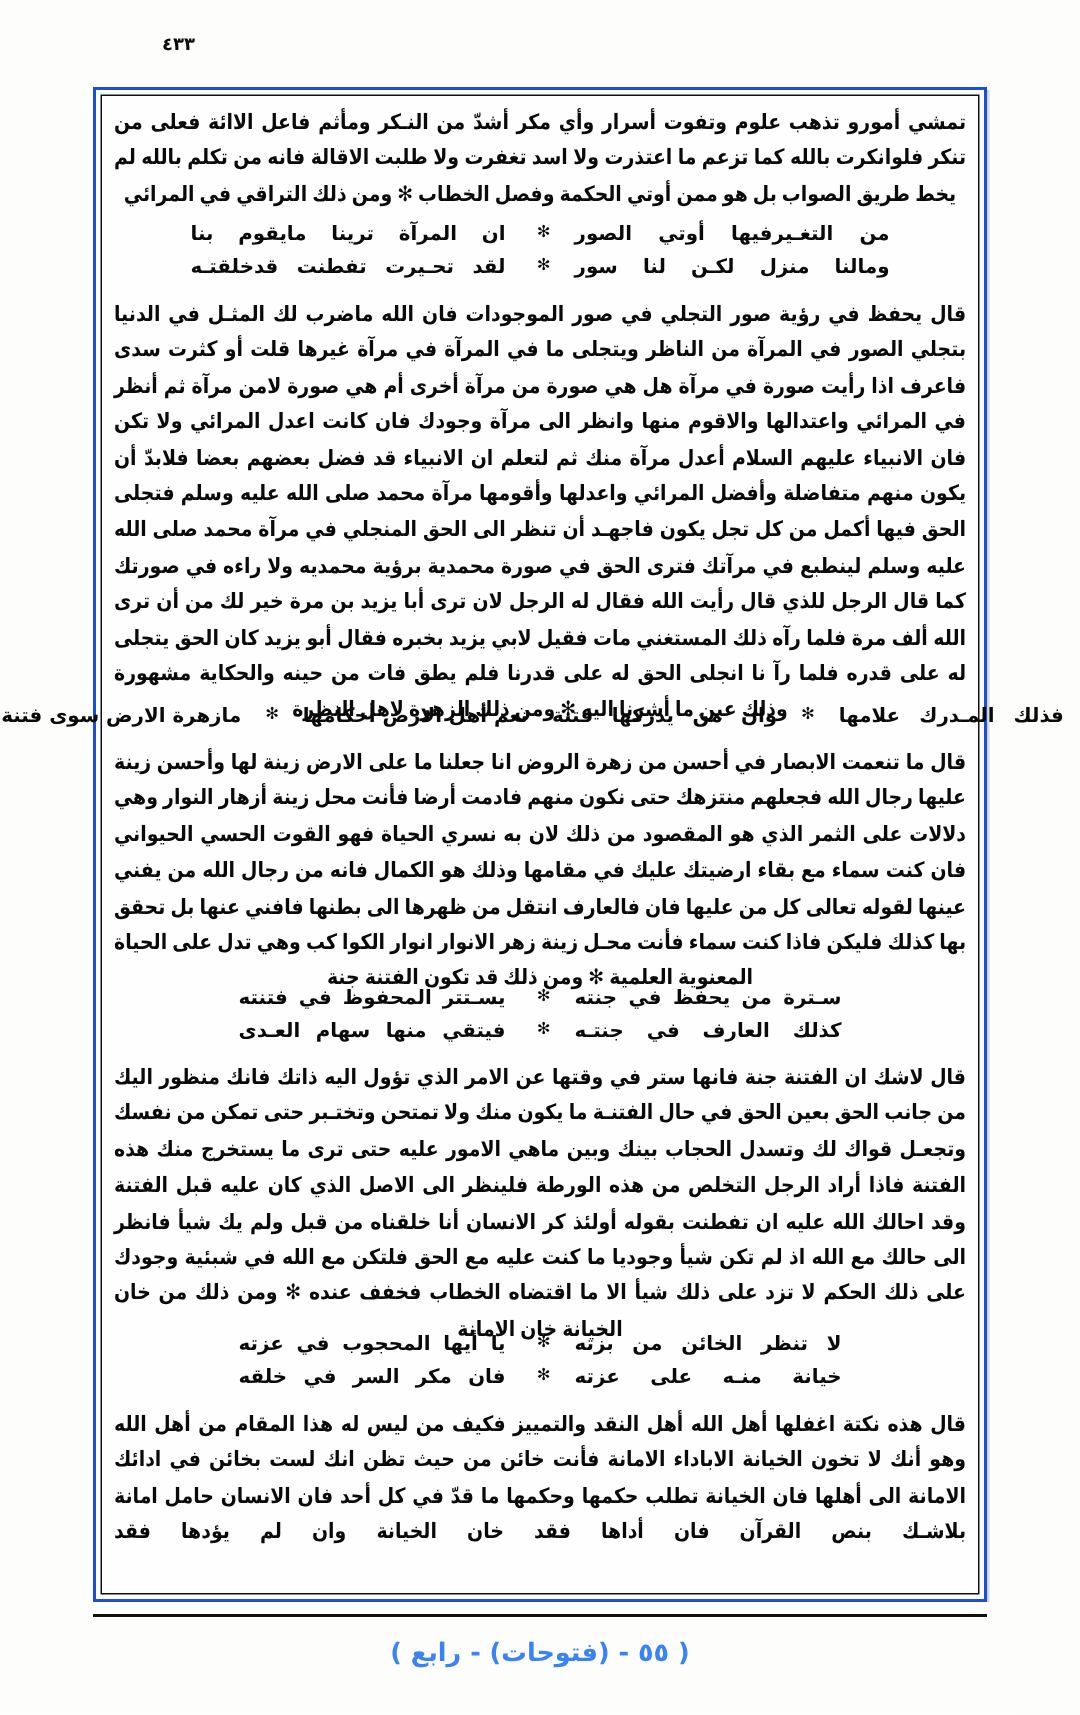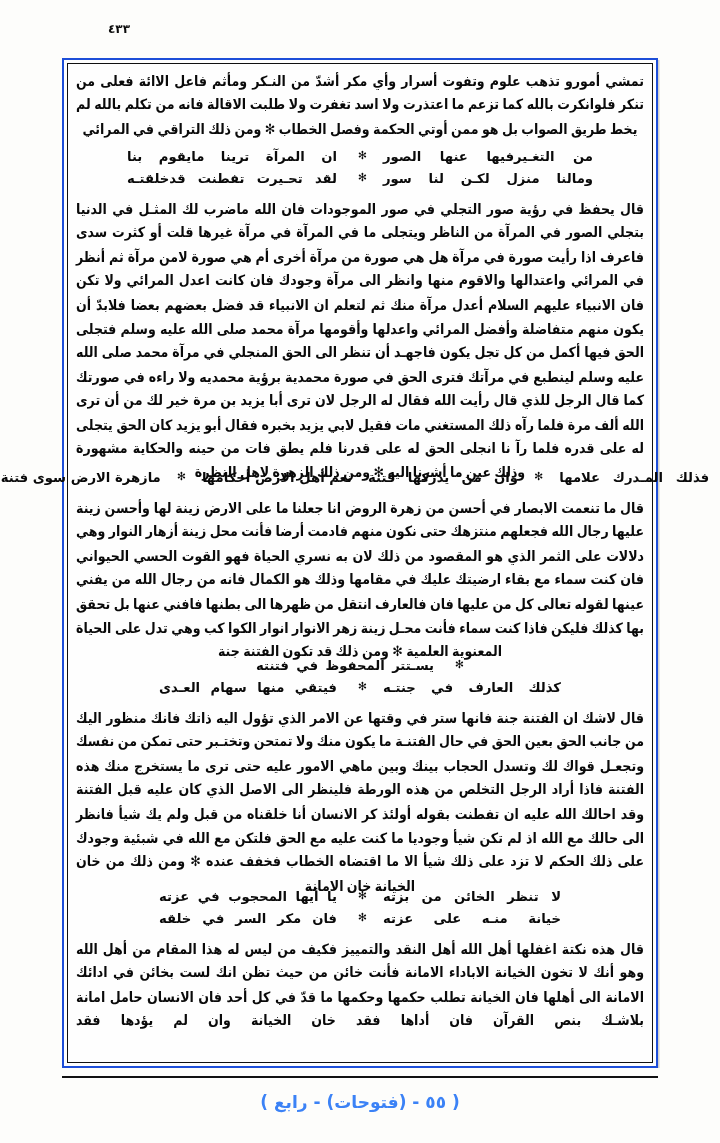--- a/index.html
+++ b/index.html
@@ -163,21 +163,21 @@
       <div class="prose tail-center">
         <span>تمشي أمورو تذهب علوم وتفوت أسرار وأي مكر أشدّ من النـكر ومأثم فاعل الاائة فعلى من تنكر فلوانكرت بالله كما</span>
         <span>تزعم ما اعتذرت ولا اسد تغفرت ولا طلبت الاقالة فانه من تكلم بالله لم يخط طريق الصواب بل هو ممن أوتي الحكمة</span>
         <span>وفصل الخطاب ✻ ومن ذلك التراقي في المرائي</span>
       </div>
 
       <div class="spacer-sm"></div>
 
       <div class="verse-block wide">
         <div class="verse-line">
-          <span class="hemistich">من التغـيرفيها عنها الصور</span>
+          <span class="hemistich">من التغـيرفيها أوتي الصور</span>
           <span class="verse-sep">✻</span>
           <span class="hemistich">ان المرآة ترينا مايقوم بنا</span>
         </div>
         <div class="verse-line">
           <span class="hemistich">ومالنا منزل لكـن لنا سور</span>
           <span class="verse-sep">✻</span>
           <span class="hemistich">لقد تحـيرت تفطنت قدخلقتـه</span>
         </div>
       </div>
 
@@ -217,20 +217,21 @@
         <span>من ذلك لان به نسري الحياة فهو القوت الحسي الحيواني فان كنت سماء مع بقاء ارضيتك عليك في مقامها وذلك هو</span>
         <span>الكمال فانه من رجال الله من يفني عينها لقوله تعالى كل من عليها فان فالعارف انتقل من ظهرها الى بطنها فافني</span>
         <span>عنها بل تحقق بها كذلك فليكن فاذا كنت سماء فأنت محـل زينة زهر الانوار انوار الكوا كب وهي تدل على</span>
         <span>الحياة المعنوية العلمية ✻ ومن ذلك قد تكون الفتنة جنة</span>
       </div>
 
       <div class="spacer-xs"></div>
 
       <div class="verse-block">
         <div class="verse-line">
+          <span class="hemistich">سـترة من يحفظ في جنته</span>
           <span class="verse-sep">✻</span>
           <span class="hemistich">يسـتتر المحفوظ في فتنته</span>
         </div>
         <div class="verse-line">
           <span class="hemistich">كذلك العارف في جنتـه</span>
           <span class="verse-sep">✻</span>
           <span class="hemistich">فيتقي منها سهام العـدى</span>
         </div>
       </div>
 

